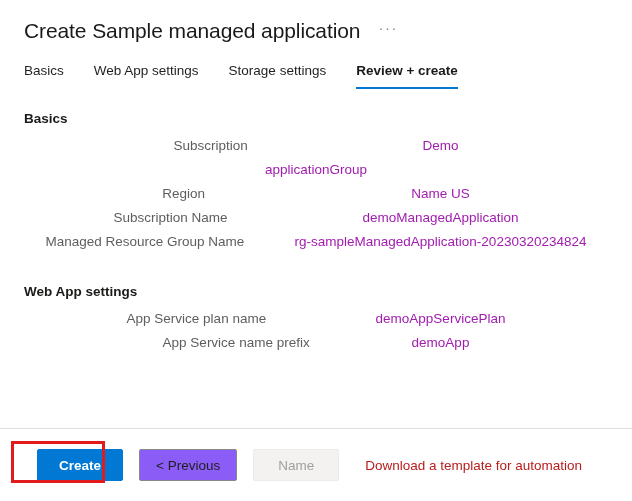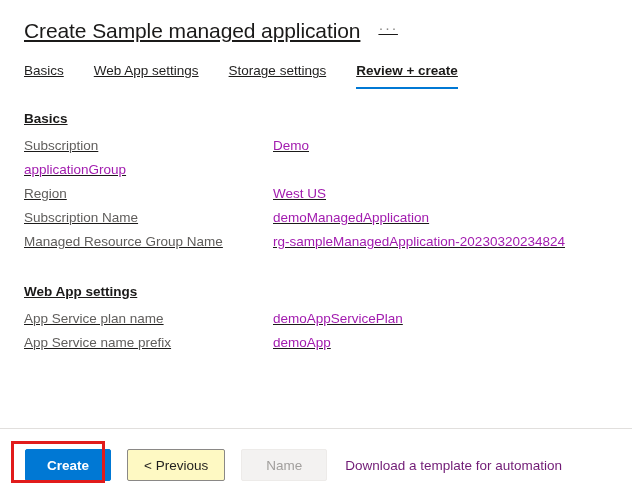--- a/index.html
+++ b/index.html
@@ -13,21 +13,20 @@
     font-family: "Liberation Sans", sans-serif;
     color: #1b1a19;
     overflow: hidden;
     position: relative;
   }
   .blade {
     position: relative;
     width: 632px;
     height: 501px;
     box-sizing: border-box;
-    text-decoration: underline;
   }
 
   
   .header {
     padding: 17px 0 0 24px;
     display: flex;
     align-items: center;
   }
   .page-title {
     font-size: 21px;
@@ -81,20 +80,21 @@
   .section-title {
     font-size: 13.5px;
     font-weight: bold;
     color: #1b1a19;
     margin-bottom: 12px;
   }
   .kv-row {
     display: flex;
     align-items: baseline;
     height: 24px;
+    justify-content: center;
   }
   .kv-label {
     width: 249px;
     flex: 0 0 249px;
     font-size: 13.5px;
     color: #605e5c;
     white-space: nowrap;
   }
   .kv-value {
     font-size: 13.5px;
@@ -106,21 +106,21 @@
   .footer-divider {
     position: absolute;
     left: 0;
     right: 0;
     top: 428px;
     height: 1px;
     background: #e1dfdd;
   }
   .footer {
     position: absolute;
-    left: 1px;
+    left: 13px;
     right: 0;
     top: 429px;
     height: 72px;
     display: flex;
     align-items: center;
     padding-left: 24px;
     box-sizing: border-box;
   }
   .btn {
     font-family: "Liberation Sans", sans-serif;
@@ -137,36 +137,36 @@
     white-space: nowrap;
     margin-right: 16px;
   }
   .btn-primary {
     background: #0078d4;
     color: #ffffff;
     border: 1px solid #0078d4;
     font-weight: bold;
   }
   .btn-secondary {
-    background: #fef9c3;
+    background: #8b5cf6;
     color: #201f1e;
     border: 1px solid #8a8886;
   }
   .btn-disabled {
     background: #f3f2f1;
     color: #a19f9d;
     border: 1px solid #edebe9;
     cursor: default;
   }
   .footer-link {
     font-size: 13.5px;
-    color: #701a75;
+    color: #b91c1c;
     text-decoration: none;
     cursor: pointer;
-    margin-left: 2px;
+    margin-left: 10px;
     white-space: nowrap;
   }
 
   
   .annotation-box {
     position: absolute;
     left: 11px;
     top: 441px;
     width: 94px;
     height: 42px;
@@ -199,21 +199,21 @@
 
       <div class="kv-row">
         <div class="kv-label">Subscription</div>
         <div class="kv-value">Demo</div>
       </div>
       <div class="kv-row">
         <div class="kv-value">applicationGroup</div>
       </div>
       <div class="kv-row">
         <div class="kv-label">Region</div>
-        <div class="kv-value">West US</div>
+        <div class="kv-value">Name US</div>
       </div>
       <div class="kv-row">
         <div class="kv-label">Subscription Name</div>
         <div class="kv-value">demoManagedApplication</div>
       </div>
       <div class="kv-row">
         <div class="kv-label">Managed Resource Group Name</div>
         <div class="kv-value">rg-sampleManagedApplication-20230320234824</div>
       </div>
     </div>

